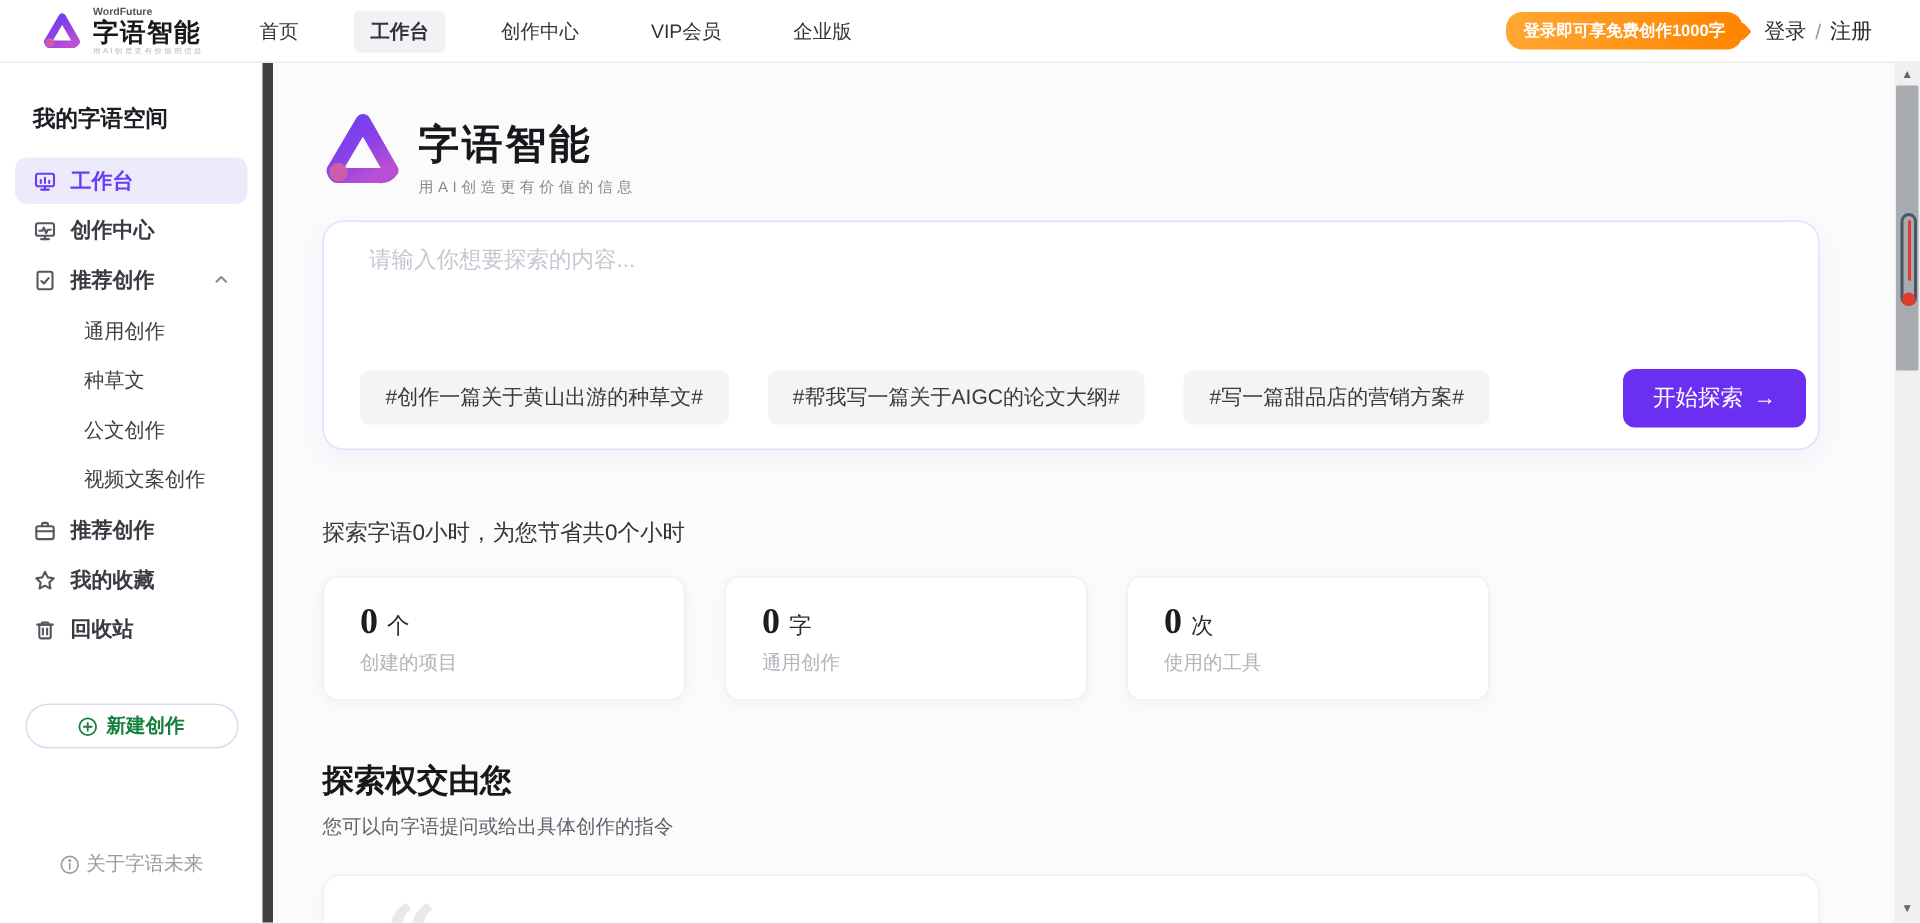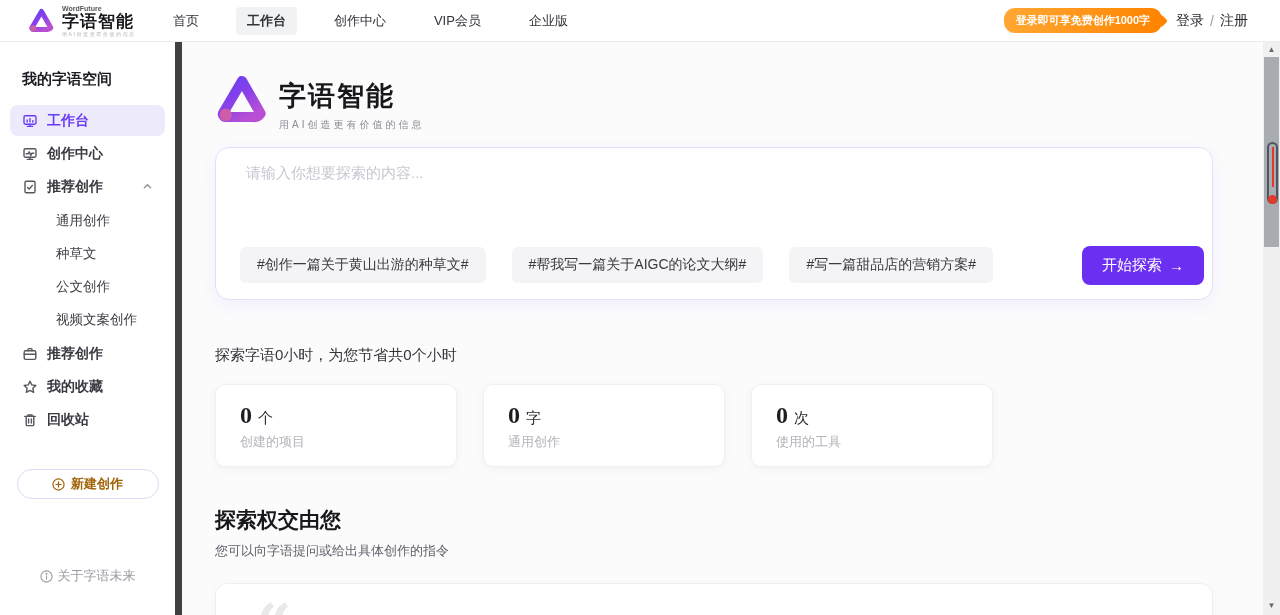--- a/index.html
+++ b/index.html
@@ -35,21 +35,21 @@
   .sb-item { display:flex; align-items:center; gap:9px; height:31px; margin:2px 10px;
     padding:0 12px; border-radius:8px; font-size:14px; font-weight:bold; color:#3a3a42; cursor:pointer; }
   .sb-item .ic { display:flex; width:16px; height:16px; color:#56565e; flex:none; }
   .sb-item.active { background:#edeafc; color:#6b3cf5; }
   .sb-item.active .ic { color:#6b3cf5; }
   .sb-item .chev { margin-left:auto; color:#8a8a93; display:flex; }
   .sb-sub { display:flex; align-items:center; height:33px; padding-left:56px; font-size:13.5px;
     color:#3f3f47; cursor:pointer; }
   .new-btn { display:flex; align-items:center; justify-content:center; gap:6px; width:142px;
     height:30px; margin:34px auto 0; border:1px solid #ded9f3; border-radius:16px; background:#fff;
-    color:#a16207; font-size:13px; font-weight:bold; cursor:pointer; }
+    color:#15803d; font-size:13px; font-weight:bold; cursor:pointer; }
   .about { position:absolute; bottom:30px; left:0; width:100%; text-align:center;
     font-size:13px; color:#9b9ba3; display:flex; justify-content:center; gap:5px; align-items:center;
     cursor:pointer; }
 
   
   .main { position:fixed; top:42px; left:182px; width:1081px; height:573px;
     background:#fbfbfc; overflow:hidden; }
   .inner { padding:30px 0 0 33px; width:1031px; }
 
   .hero { display:flex; align-items:flex-start; gap:10px; }

